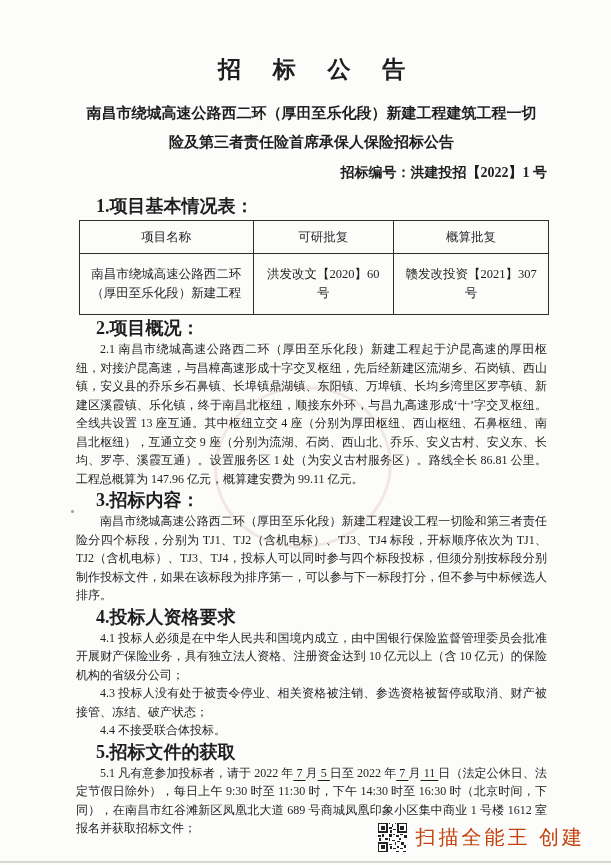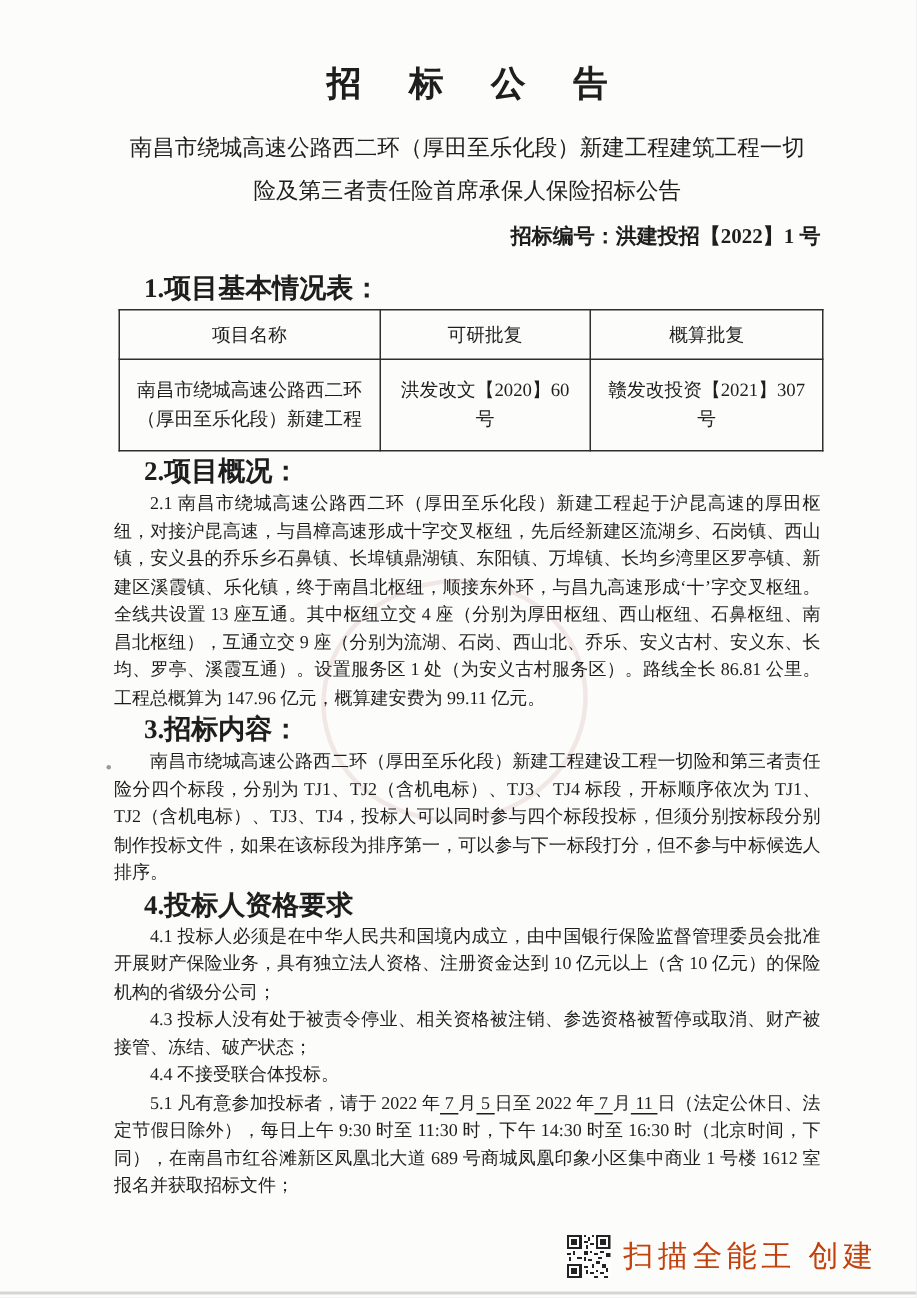--- a/index.html
+++ b/index.html
@@ -5,23 +5,23 @@
   html,body{margin:0;padding:0;background:#e9e9e9;}
   .page{
     position:relative; width:611px; height:865px; margin:0 auto;
     background:#fcfcfb; overflow:hidden;
     font-family:"Liberation Serif","DejaVu Serif",serif;
     color:#1e1e1e;
   }
   .content{padding:40px 64px 0 76px; position:relative; z-index:2;}
   .doc-title{
     text-align:center; font-size:23px; font-weight:bold;
-    letter-spacing:13px; text-indent:13px; margin:0 0 14px 0;
+    letter-spacing:13px; text-indent:13px; margin:14px 0 14px 0;
   }
-  .subtitle{ text-align:center; font-weight:normal; font-size:15px; line-height:29px; margin:0;}
+  .subtitle{ text-align:center; font-weight:bold; font-size:15px; line-height:29px; margin:0;}
   .tender-no{ text-align:right; font-weight:bold; font-size:14px; line-height:28px; margin:2px 0 10px 0;}
   .sec-heading{ font-weight:bold; font-size:18px; line-height:19px; text-indent:20px; margin:3px 0 2px 0;}
   .para{ font-size:12px; line-height:18.5px; text-align:justify; text-indent:2em; margin:0;}
   .para .u{ text-decoration:underline; text-underline-offset:3px;}
   table.info-table{
     border-collapse:collapse; width:470px; margin:4px 0 4px 3px;
     font-size:12.5px;
   }
   table.info-table th, table.info-table td{
     border:1.5px solid #2e2e2e; text-align:center; vertical-align:middle;
@@ -89,20 +89,21 @@
     <p class="para">2.1 南昌市绕城高速公路西二环（厚田至乐化段）新建工程起于沪昆高速的厚田枢纽，对接沪昆高速，与昌樟高速形成十字交叉枢纽，先后经新建区流湖乡、石岗镇、西山镇，安义县的乔乐乡石鼻镇、长埠镇鼎湖镇、东阳镇、万埠镇、长均乡湾里区罗亭镇、新建区溪霞镇、乐化镇，终于南昌北枢纽，顺接东外环，与昌九高速形成‘十’字交叉枢纽。全线共设置 13 座互通。其中枢纽立交 4 座（分别为厚田枢纽、西山枢纽、石鼻枢纽、南昌北枢纽），互通立交 9 座（分别为流湖、石岗、西山北、乔乐、安义古村、安义东、长均、罗亭、溪霞互通）。设置服务区 1 处（为安义古村服务区）。路线全长 86.81 公里。工程总概算为 147.96 亿元，概算建安费为 99.11 亿元。</p>
 
     <p class="sec-heading">3.招标内容：</p>
     <p class="para">南昌市绕城高速公路西二环（厚田至乐化段）新建工程建设工程一切险和第三者责任险分四个标段，分别为 TJ1、TJ2（含机电标）、TJ3、TJ4 标段，开标顺序依次为 TJ1、TJ2（含机电标）、TJ3、TJ4，投标人可以同时参与四个标段投标，但须分别按标段分别制作投标文件，如果在该标段为排序第一，可以参与下一标段打分，但不参与中标候选人排序。</p>
 
     <p class="sec-heading">4.投标人资格要求</p>
     <p class="para">4.1 投标人必须是在中华人民共和国境内成立，由中国银行保险监督管理委员会批准开展财产保险业务，具有独立法人资格、注册资金达到 10 亿元以上（含 10 亿元）的保险机构的省级分公司；</p>
     <p class="para">4.3 投标人没有处于被责令停业、相关资格被注销、参选资格被暂停或取消、财产被接管、冻结、破产状态；</p>
     <p class="para">4.4 不接受联合体投标。</p>
 
+    <p class="sec-heading">5.招标文件的获取</p>
     <p class="para"><span>5.1 凡有意参加投标者，请于 2022 年</span><span class="u"> 7 </span><span>月</span><span class="u"> 5 </span><span>日至 2022 年</span><span class="u"> 7 </span><span>月</span><span class="u"> 11 </span><span>日（法定公休日、法定节假日除外），每日上午 9:30 时至 11:30 时，下午 14:30 时至 16:30 时（北京时间，下同），在南昌市红谷滩新区凤凰北大道 689 号商城凤凰印象小区集中商业 1 号楼 1612 室报名并获取招标文件；</span></p>
 
   </div>
 
   <div class="watermark">
     <svg class="qr" viewBox="0 0 21 21" shape-rendering="crispEdges" aria-hidden="true">
       <rect x="0" y="0" width="21" height="21" fill="#ffffff"></rect>
       <g fill="#232323">
         <rect x="0" y="0" width="7" height="7"></rect>
           <rect x="14" y="0" width="7" height="7"></rect>

